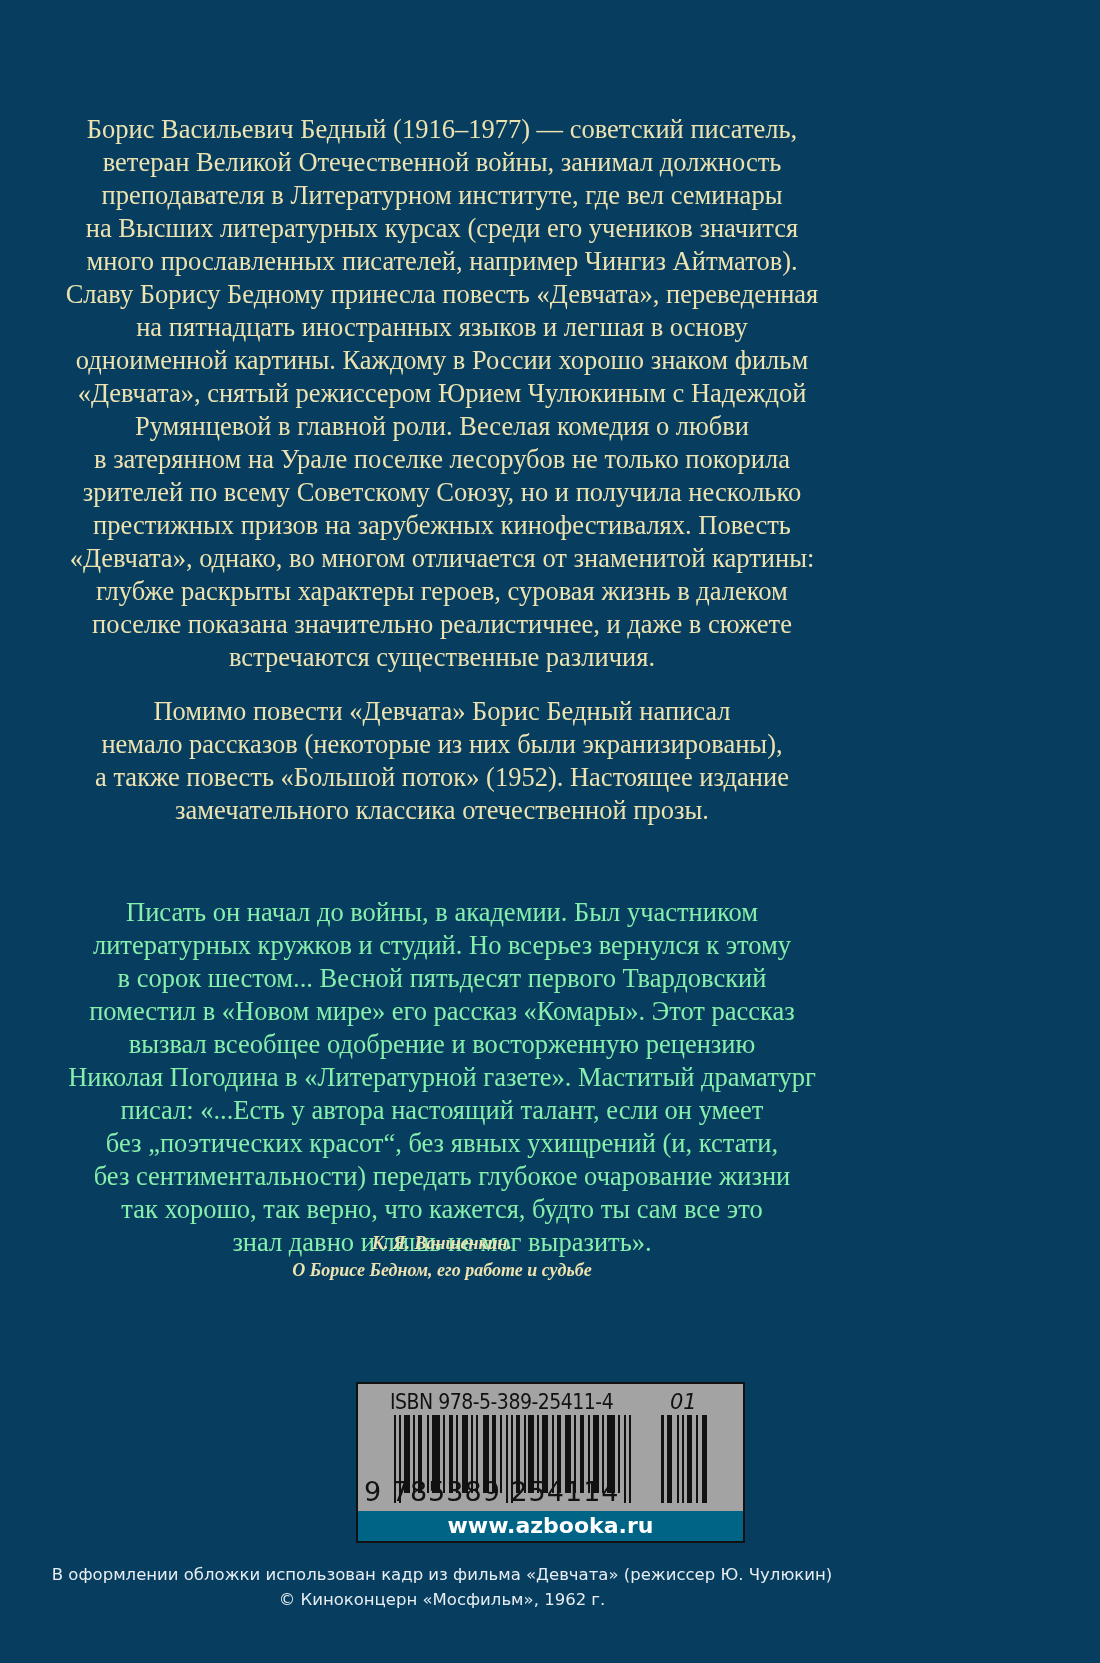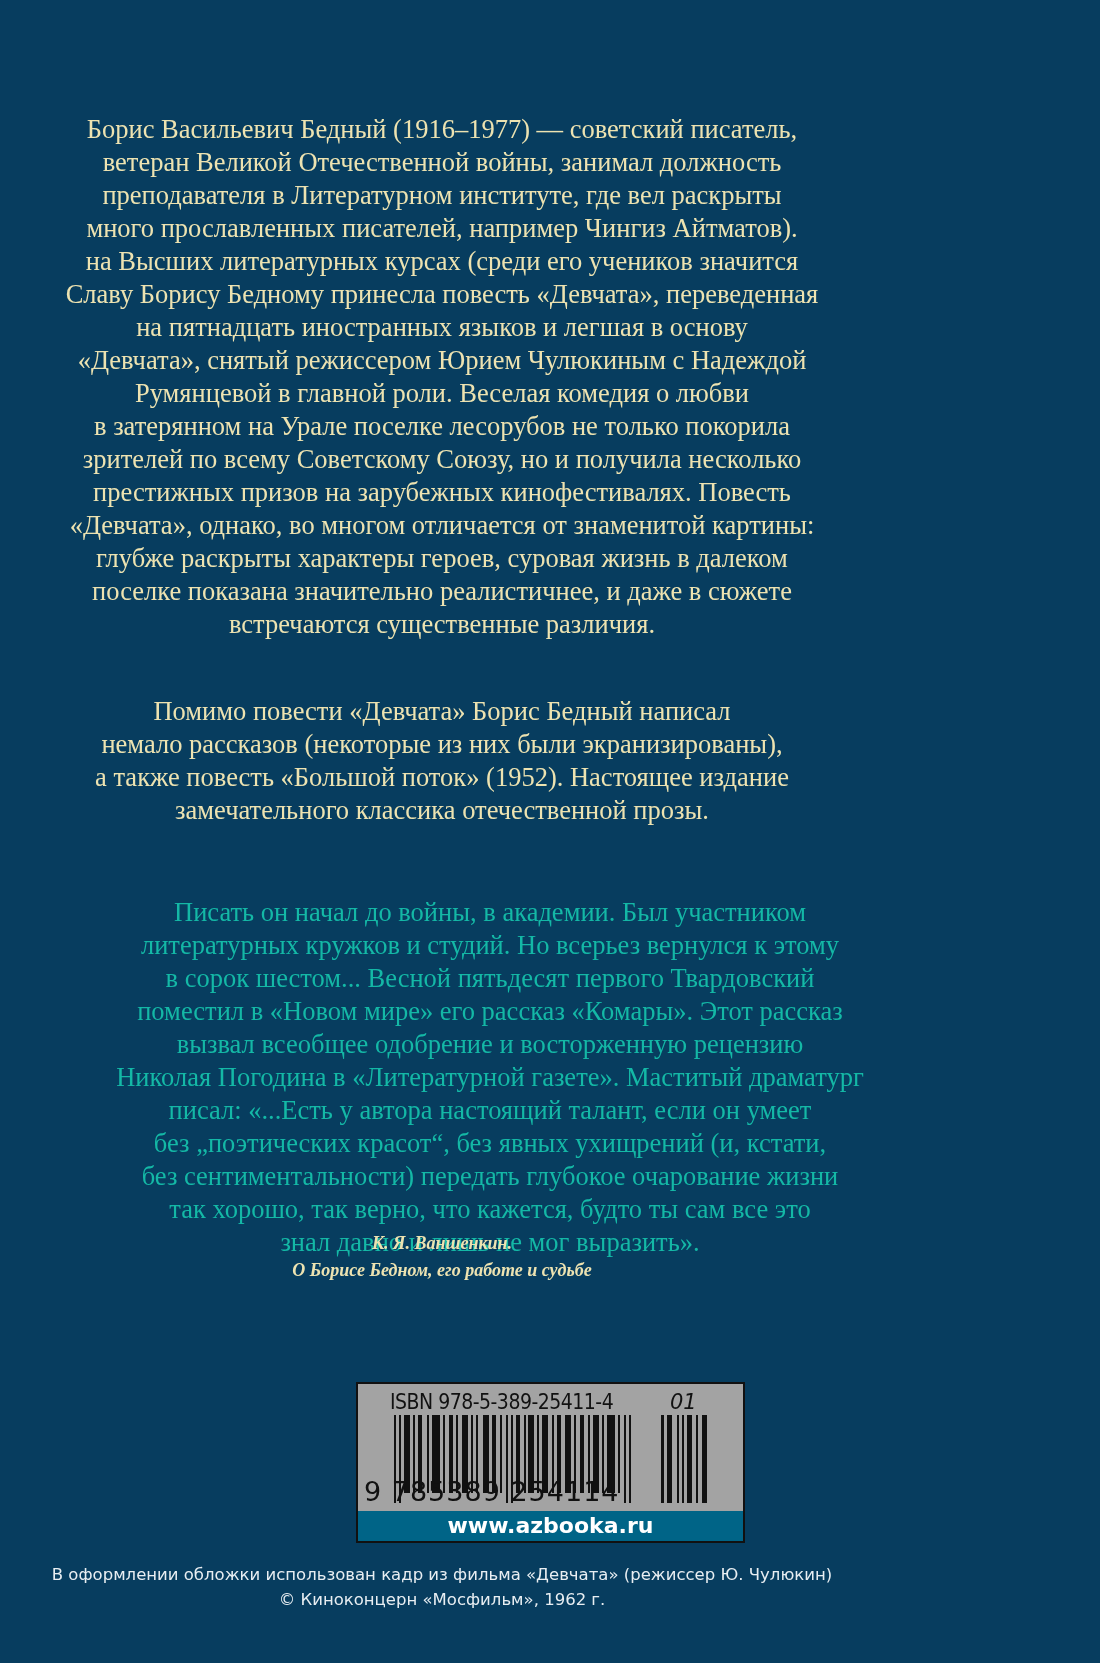--- a/index.html
+++ b/index.html
@@ -5,21 +5,21 @@
   html, body { margin:0; padding:0; }
   body {
     width:1100px; height:1663px; overflow:hidden;
     background:#073d5f;
     font-family:"Liberation Serif","DejaVu Serif",serif;
     position:relative;
   }
   .block { position:absolute; left:0; width:884px; text-align:center; }
   .line { display:block; white-space:nowrap; font-size:26.5px; line-height:33px; }
   .cream { color:#ede3b1; }
-  .white { color:#14b8a6;padding-left:48px; }
+  .white { color:#86efac; }
   #para1 { top:113px; }
   #para2 { top:687px;margin-top:8px; }
   #quote { top:896px; }
   #attrib { top:1230px; }
   #attrib .line { font-style:italic; font-weight:bold; font-size:18px; line-height:27px; }
   #barcode-box {
     position:absolute; left:356px; top:1382px; width:389px; height:161px;
     background:#a3a3a3; border:2px solid #111; box-sizing:border-box;
   }
   #isbn-text {
@@ -43,25 +43,26 @@
   }
   #footer { top:1562px; }
   #footer .line { font-family:"DejaVu Sans","Liberation Sans",sans-serif; font-size:16.5px; line-height:25px; color:#e8eef2; }
 </style>
 </head>
 <body>
 
 <div class="block cream" id="para1">
   <span class="line">Борис Васильевич Бедный (1916–1977) — советский писатель,</span>
   <span class="line">ветеран Великой Отечественной войны, занимал должность</span>
-  <span class="line">преподавателя в Литературном институте, где вел раскрыты</span>
+  <span class="line">преподавателя в Литературном институте, где вел семинары</span>
+  <span class="line">на Высших литературных курсах (среди его учеников значится</span>
   <span class="line">много прославленных писателей, например Чингиз Айтматов).</span>
-  <span class="line">на Высших литературных курсах (среди его учеников значится</span>
   <span class="line">Славу Борису Бедному принесла повесть «Девчата», переведенная</span>
   <span class="line">на пятнадцать иностранных языков и легшая в основу</span>
+  <span class="line">одноименной картины. Каждому в России хорошо знаком фильм</span>
   <span class="line">«Девчата», снятый режиссером Юрием Чулюкиным с Надеждой</span>
   <span class="line">Румянцевой в главной роли. Веселая комедия о любви</span>
   <span class="line">в затерянном на Урале поселке лесорубов не только покорила</span>
   <span class="line">зрителей по всему Советскому Союзу, но и получила несколько</span>
   <span class="line">престижных призов на зарубежных кинофестивалях. Повесть</span>
   <span class="line">«Девчата», однако, во многом отличается от знаменитой картины:</span>
   <span class="line">глубже раскрыты характеры героев, суровая жизнь в далеком</span>
   <span class="line">поселке показана значительно реалистичнее, и даже в сюжете</span>
   <span class="line">встречаются существенные различия.</span>
 </div>

